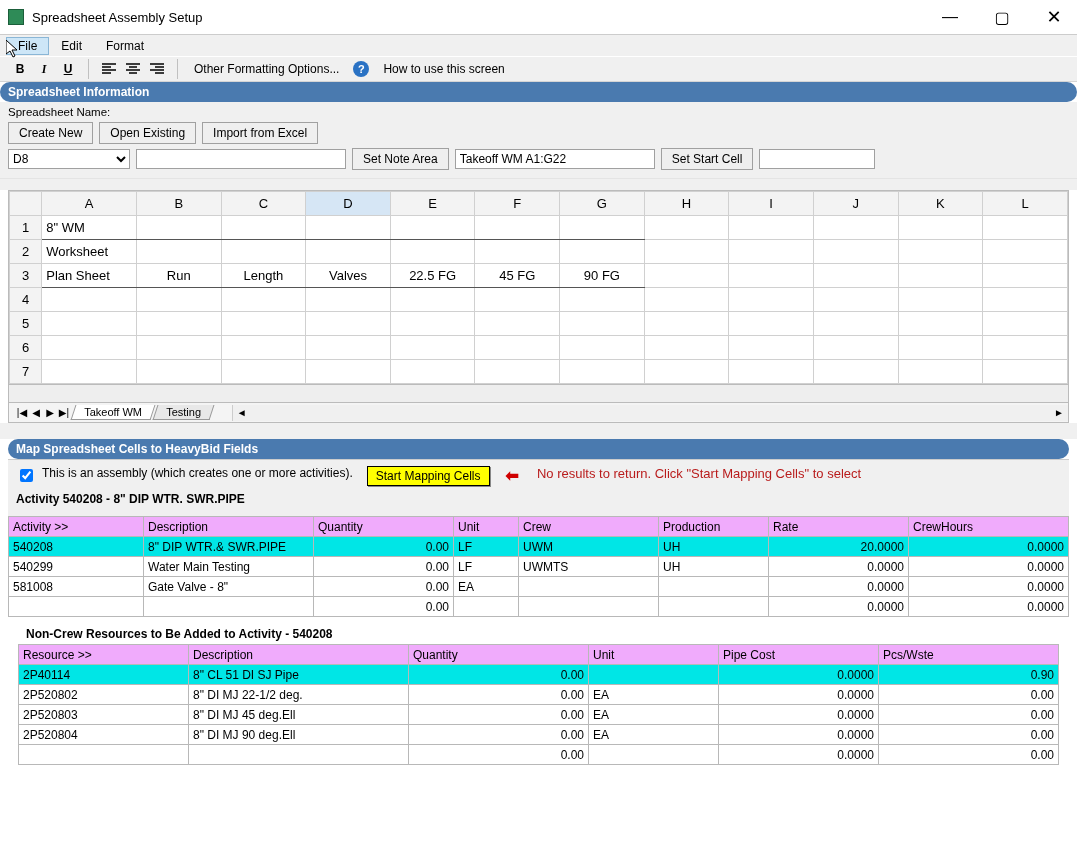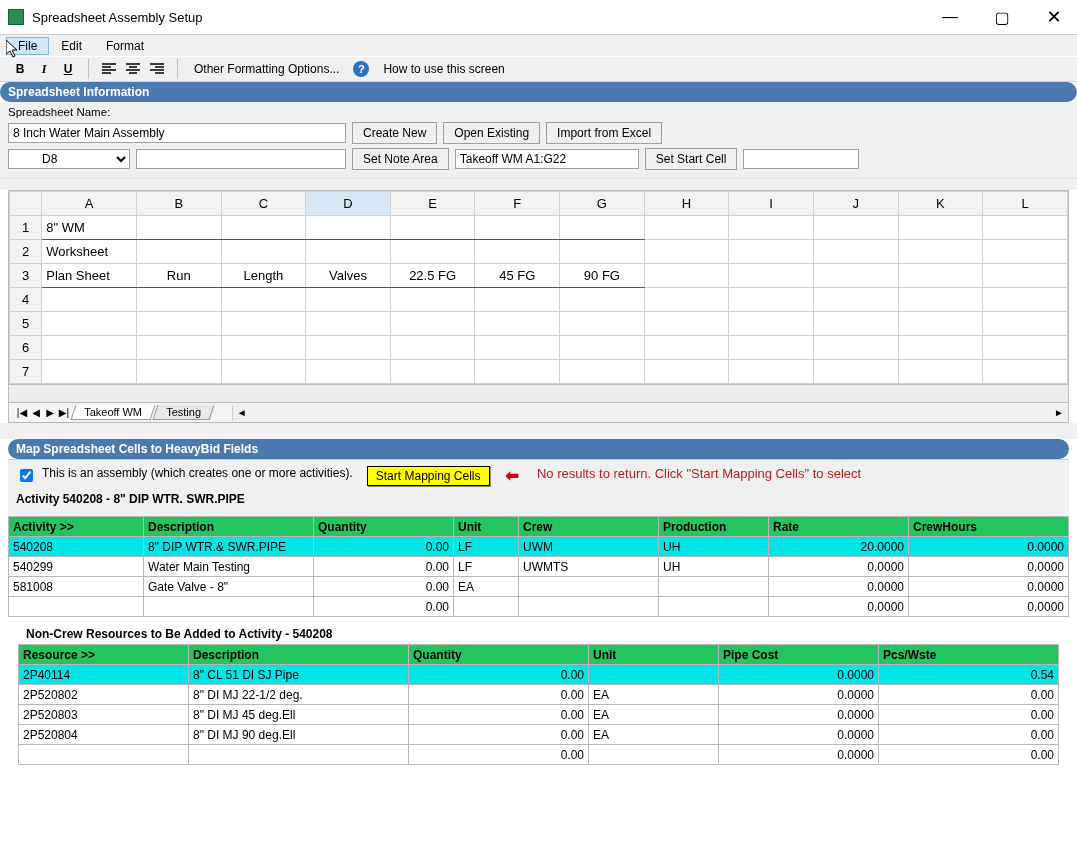--- a/index.html
+++ b/index.html
@@ -193,21 +193,21 @@
     border-collapse: collapse;
     font-size: 12px;
   }
   .data th, .data td {
     border: 1px solid #b8b8b8;
     padding: 2px 4px;
     text-align: left;
     height: 20px;
     background:#fff;
   }
-  .data th { background:#22c55e; font-weight:bold; }
+  .data th { background:#f0abfc; font-weight:normal; }
   .data td.num { text-align:right; }
   tr.hl td { background:#00e6e6; }
   .subsection-title {
     font-weight:bold; margin:10px 0 3px 26px; font-size:12px;
   }
   .inner-margin { margin-left:18px; margin-right:18px; width: calc(100% - 36px);}
   table.data.inner-margin { width: calc(100% - 36px); margin: 0 18px; }
 </style>
 </head>
 <body>
@@ -258,32 +258,31 @@
   <div class="tb-sep"></div>
   <span class="tb-link">Other Formatting Options...</span>
   <span class="help-icon">?</span>
   <span class="tb-link">How to use this screen</span>
 </div>
 
 <div class="section-bar">Spreadsheet Information</div>
 <div class="info-panel">
   <div class="label">Spreadsheet Name:</div>
   <div class="row">
-    <input class="txt" style="width: 338px;" value="8 Inch Water Main Assembly">
     <button class="btn">Create New</button>
     <button class="btn">Open Existing</button>
     <button class="btn">Import from Excel</button>
   </div>
   <div class="row">
-    <select class="combo" style="width:122px;padding-left:29px;">
+    <select class="combo" style="width:122px;">
       <option>D8</option>
     </select>
     <input class="txt" style="width: 210px;">
     <button class="btn">Set Note Area</button>
-    <input class="txt" style="width: 184px;" value="Takeoff WM A1:G22">
+    <input class="txt" style="width: 200px;" value="Takeoff WM A1:G22">
     <button class="btn">Set Start Cell</button>
     <input class="txt" style="width: 116px;">
   </div>
 </div>
 <div class="spacing-block"></div>
 
 <div class="grid-wrap">
   <table class="grid" id="grid-table">
     <colgroup>
       <col style="width:32px">
@@ -545,21 +544,21 @@
     <th>Pcs/Wste</th>
   </tr>
     </thead>
   <tbody id="res-body">
       <tr class="hl">
         <td>2P40114</td>
         <td>8" CL 51 DI SJ Pipe</td>
         <td class="num">0.00</td>
         <td></td>
         <td class="num">0.0000</td>
-        <td class="num">0.54</td>
+        <td class="num">0.90</td>
       </tr>
       <tr>
         <td>2P520802</td>
         <td>8"  DI MJ 22-1/2 deg.</td>
         <td class="num">0.00</td>
         <td>EA</td>
         <td class="num">0.0000</td>
         <td class="num">0.00</td>
       </tr>
       <tr>

